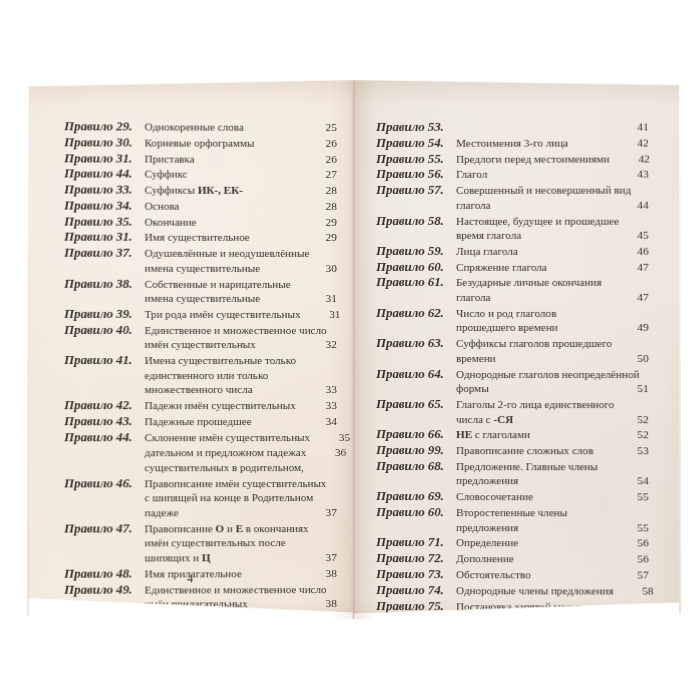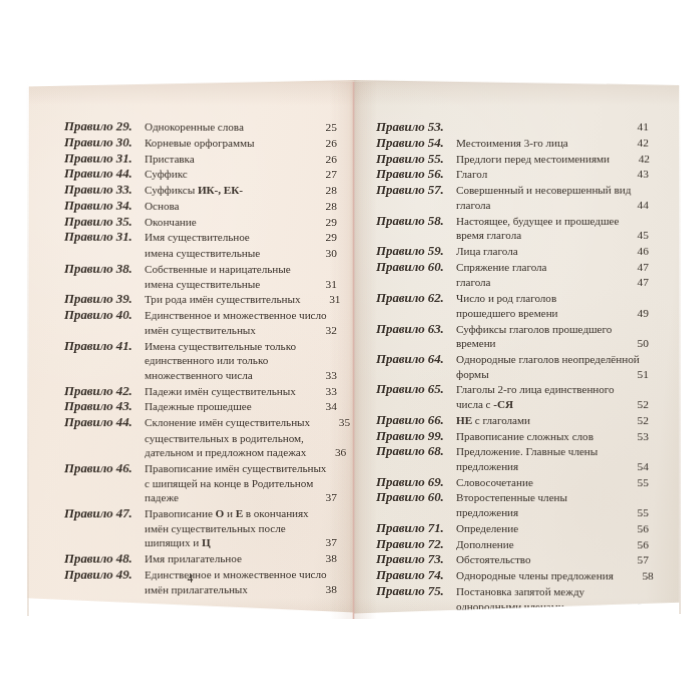--- a/index.html
+++ b/index.html
@@ -282,20 +282,26 @@
         </div>
         <div class="toc-entry">
           <div class="entry-line">
             <span class="rule-label rule-label-box">Правило 31.</span>
             <span class="entry-title">Имя существительное</span>
             <span class="leader"></span>
             <span class="page-num">29</span>
           </div>
         </div>
         <div class="toc-entry">
+          <div class="entry-line">
+            <span class="rule-label rule-label-box">Правило 37.</span>
+            <span class="entry-title">Одушевлённые и неодушевлённые</span>
+            <span class="leader" style="visibility: hidden;"></span>
+            <span class="page-num"></span>
+          </div>
           <div class="cont-line">
             <span class="entry-title">имена существительные</span>
             <span class="leader"></span>
             <span class="page-num">30</span>
           </div>
         </div>
         <div class="toc-entry">
           <div class="entry-line">
             <span class="rule-label rule-label-box">Правило 38.</span>
             <span class="entry-title">Собственные и нарицательные</span>
@@ -366,28 +372,28 @@
         <div class="toc-entry">
           <div class="entry-line">
             <span class="rule-label rule-label-box">Правило 44.</span>
             <span class="entry-title">Склонение имён существительных</span>
             <span class="leader"></span>
             <span class="page-num">35</span>
           </div>
         </div>
         <div class="toc-entry">
           <div class="cont-line">
+            <span class="entry-title">дательном и предложном падежах</span>
+            <span class="leader"></span>
+            <span class="page-num">36</span>
+          </div>
+          <div class="cont-line">
             <span class="entry-title">существительных в родительном,</span>
             <span class="leader" style="visibility: hidden;"></span>
             <span class="page-num"></span>
-          </div>
-          <div class="cont-line">
-            <span class="entry-title">дательном и предложном падежах</span>
-            <span class="leader"></span>
-            <span class="page-num">36</span>
           </div>
         </div>
         <div class="toc-entry">
           <div class="entry-line">
             <span class="rule-label rule-label-box">Правило 46.</span>
             <span class="entry-title">Правописание имён существительных</span>
             <span class="leader" style="visibility: hidden;"></span>
             <span class="page-num"></span>
           </div>
           <div class="cont-line">
@@ -518,20 +524,26 @@
         </div>
         <div class="toc-entry">
           <div class="entry-line">
             <span class="rule-label rule-label-box">Правило 60.</span>
             <span class="entry-title">Спряжение глагола</span>
             <span class="leader"></span>
             <span class="page-num">47</span>
           </div>
         </div>
         <div class="toc-entry">
+          <div class="entry-line">
+            <span class="rule-label rule-label-box">Правило 61.</span>
+            <span class="entry-title">Безударные личные окончания</span>
+            <span class="leader" style="visibility: hidden;"></span>
+            <span class="page-num"></span>
+          </div>
           <div class="cont-line">
             <span class="entry-title">глагола</span>
             <span class="leader"></span>
             <span class="page-num">47</span>
           </div>
         </div>
         <div class="toc-entry">
           <div class="entry-line">
             <span class="rule-label rule-label-box">Правило 62.</span>
             <span class="entry-title">Число и род глаголов</span>

